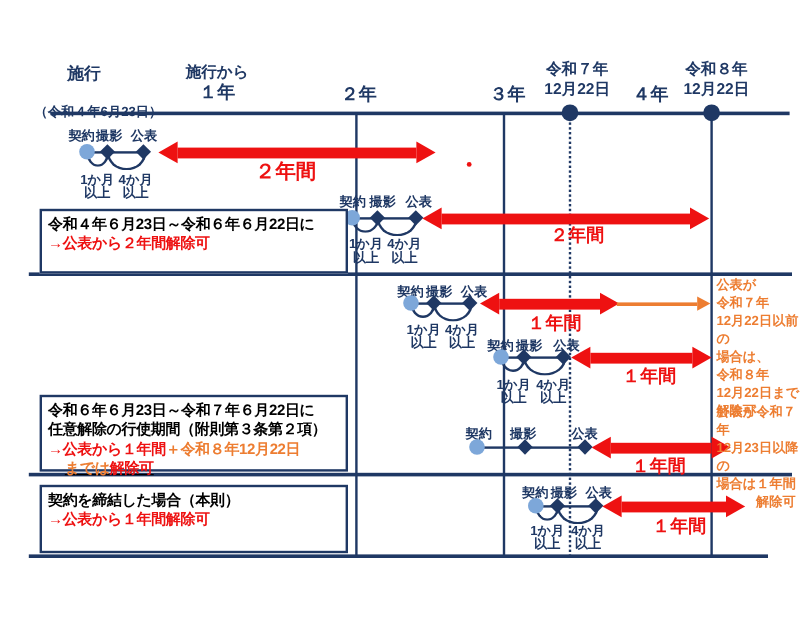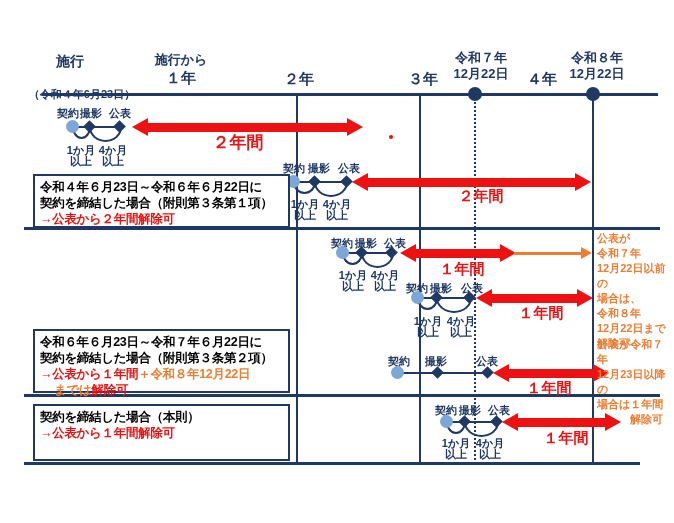--- a/index.html
+++ b/index.html
@@ -204,31 +204,30 @@
     <div class="arrow" style="left:502px;top:413px;width:119px;">
       <span class="hl"></span>
         <span class="bd"></span>
         <span class="hr"></span>
     </div>
     <span class="plabel" style="left:566px;top:429px;">１年間</span>
   </div>
 
   <div class="case-box" style="left:33px;top:174px;width:257px;height:54px;">
     <div>令和４年６月23日～令和６年６月22日に</div>
-    <div>契約を締結した場合（附則第３条第１項）</div>
     <div><span class="red">→公表から２年間解除可</span></div>
   </div>
 
   <div class="case-box" style="left:33px;top:329px;width:257px;height:64px;">
     <div>令和６年６月23日～令和７年６月22日に</div>
-    <div>契約を締結した場合（附則第３条第２項）</div>
+    <div>任意解除の行使期間（附則第３条第２項）</div>
     <div>
       <span class="red">→公表から１年間</span><span class="orange">＋令和８年12月22日</span>
     </div>
-    <div style="padding-left:14px;">
+    <div style="padding-left:14px;text-decoration:underline;">
       <span class="orange">までは</span><span class="red">解除可</span>
     </div>
   </div>
 
   <div class="case-box" style="left:33px;top:404px;width:257px;height:57px;">
     <div>契約を締結した場合（本則）</div>
     <div><span class="red">→公表から１年間解除可</span></div>
   </div>
 
   <div class="annot" style="left:597px;top:231px;width:76px;">公表が

